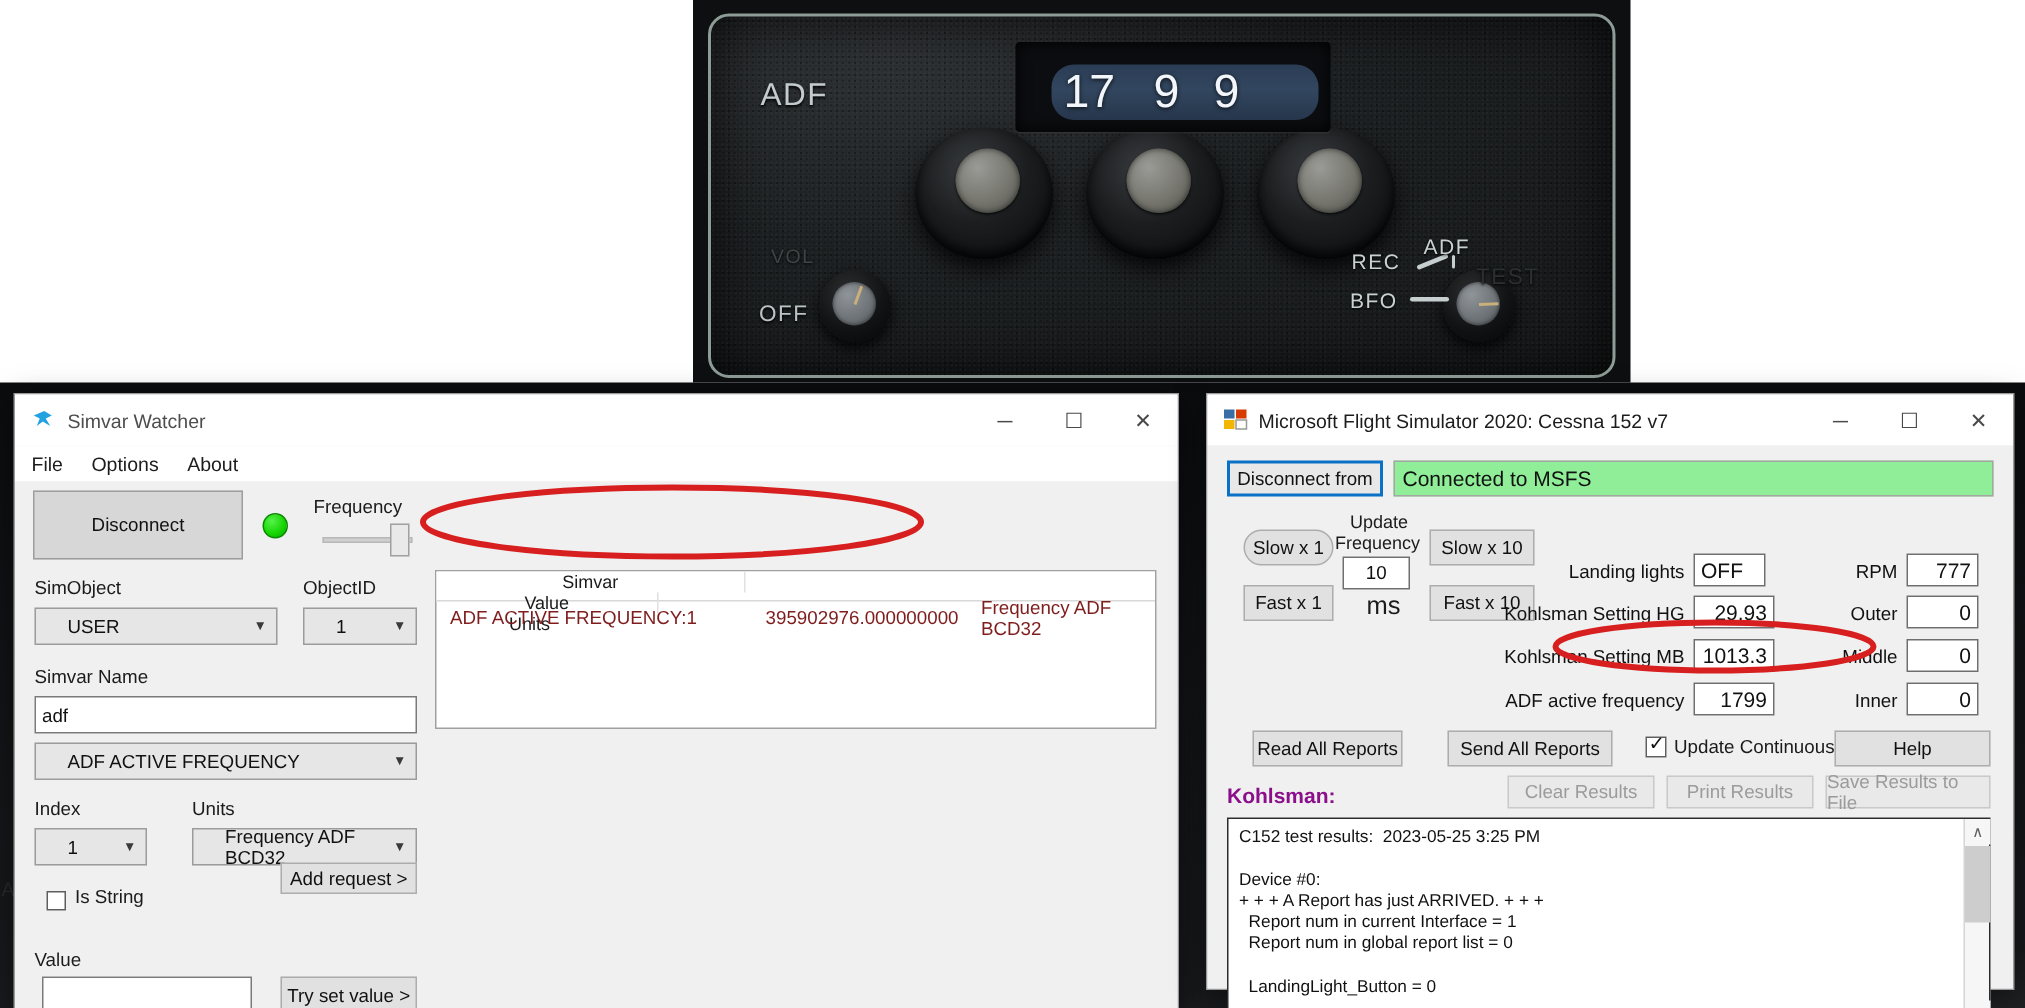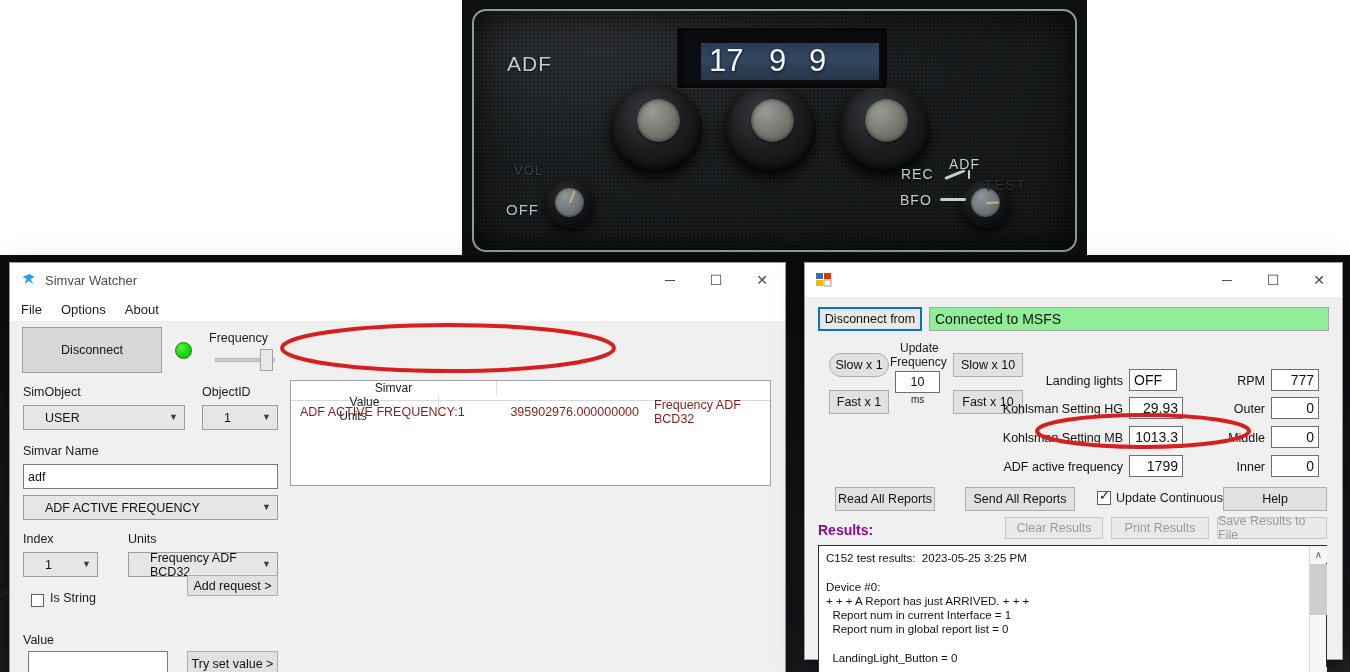--- a/index.html
+++ b/index.html
@@ -49,21 +49,21 @@
   
   #adf-display-frame{
     position:absolute; left:215px; top:28px; width:210px; height:60px;
     background:#0b0d10; border-radius:3px;
     box-shadow: inset 0 0 10px #000, 0 1px 0 rgba(255,255,255,.05);
     z-index:4;
   }
   #adf-display{
     position:absolute; left:24px; top:15px; right:8px; bottom:8px;
     background: linear-gradient(180deg,#2b3d55 0%, #32465f 45%, #26364b 100%);
-    display:flex; align-items:center;
+    display:flex; align-items:center;border-radius:15px;
   }
   .digit{
     color:#f2f6fb; font-family:"Liberation Sans",sans-serif; font-size:31px;
     line-height:31px; text-shadow:0 1px 3px rgba(0,0,0,.8);
   }
   #dg1{ position:absolute; left:8px; top:2px; }
   #dg2{ position:absolute; left:68px; top:2px; }
   #dg3{ position:absolute; left:108px; top:2px; }
 
   
@@ -220,21 +220,21 @@
     left:13px; top:10px; width:104px; height:24px;
     background:#e8e8e8; border:2px solid #0a72c6;
   }
   #m-status{
     left:124px; top:10px; width:400px; height:24px;
     background:#90ee99; border:1px solid #a6a6a6; justify-content:flex-start; padding-left:5px;
     font-size:14px;
   }
   #m-updfreq-l1{ left:95px; top:44px; font-size:12px; }
   #m-updfreq-l2{ left:85px; top:58px; font-size:12px; }
-  #m-ms{ left:106px; top:97px; font-size:10px; }
+  #m-ms{ left:106px; top:97px; font-size:17px; }
   #m-slow1{ left:24px; top:56px; width:60px; height:24px;border-radius:12px; }
   #m-fast1{ left:24px; top:93px; width:60px; height:24px; }
   #m-slow10{ left:148px; top:56px; width:70px; height:24px; }
   #m-fast10{ left:148px; top:93px; width:70px; height:24px; }
   #m-freqval{ left:90px; top:74px; width:45px; height:22px; background:#fff; border:1px solid #6e6e6e; justify-content:center; }
 
   .m-row-lbl{ position:absolute; font-size:12.5px; color:#111; text-align:right; }
   .m-row-box{
     position:absolute; background:#ffffff; border:1px solid #6e6e6e;
     font-size:14px; color:#111; display:flex; align-items:center;
@@ -442,20 +442,21 @@
   </div>
 
   <div class="win" id="msfs-win">
     <div class="titlebar">
       <svg id="msfs-icon" viewBox="0 0 16 16">
         <rect x="0" y="1" width="7" height="6" fill="#3a6ea5"></rect>
         <rect x="8" y="1" width="7" height="6" fill="#d83b01"></rect>
         <rect x="0" y="8" width="7" height="6" fill="#f2b705"></rect>
         <rect x="8" y="8" width="7" height="6" fill="#ffffff" stroke="#999"></rect>
       </svg>
+      <span class="title-text" style="margin-left:23px; color:#1c1c1c;">Microsoft Flight Simulator 2020: Cessna 152 v7</span>
       <div class="win-btns">
         <div class="win-btn">─</div>
         <div class="win-btn">☐</div>
         <div class="win-btn">✕</div>
       </div>
     </div>
 
     <div id="msfs-body">
       <div class="btn" id="m-disconnect">Disconnect from</div>
       <div class="txt" id="m-status">Connected to MSFS</div>
@@ -489,21 +490,21 @@
       <div class="m-row-box right" id="m-inner-box">0</div>
 
       <div class="btn" id="m-readall">Read All Reports</div>
       <div class="btn" id="m-sendall">Send All Reports</div>
       <div id="m-updcont-box">
         <span id="m-updcont-check">✓</span>
       </div>
       <div class="lbl" id="m-updcont-lbl">Update Continuously</div>
       <div class="btn" id="m-help">Help</div>
 
-      <div class="lbl" id="m-results-lbl">Results:</div>
+      <div class="lbl" id="m-results-lbl">Kohlsman:</div>
       <div class="btn dis" id="m-clear">Clear Results</div>
       <div class="btn dis" id="m-print">Print Results</div>
       <div class="btn dis" id="m-save">Save Results to File</div>
 
       <div id="m-results-box">
         <div id="m-results-text">C152 test results:  2023-05-25 3:25 PM
 
 Device #0:
 + + + A Report has just ARRIVED. + + +
   Report num in current Interface = 1

